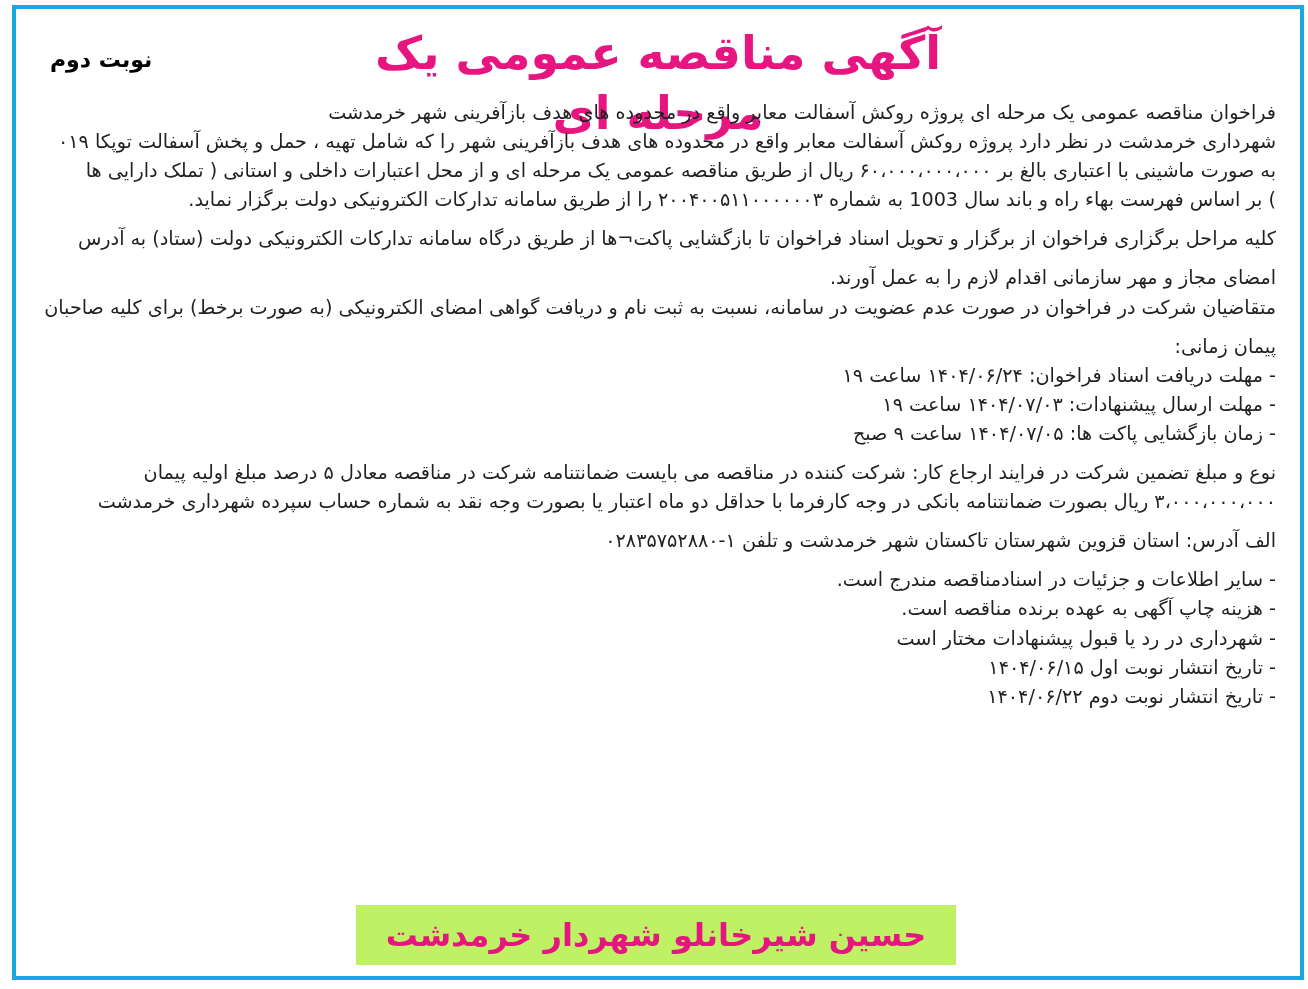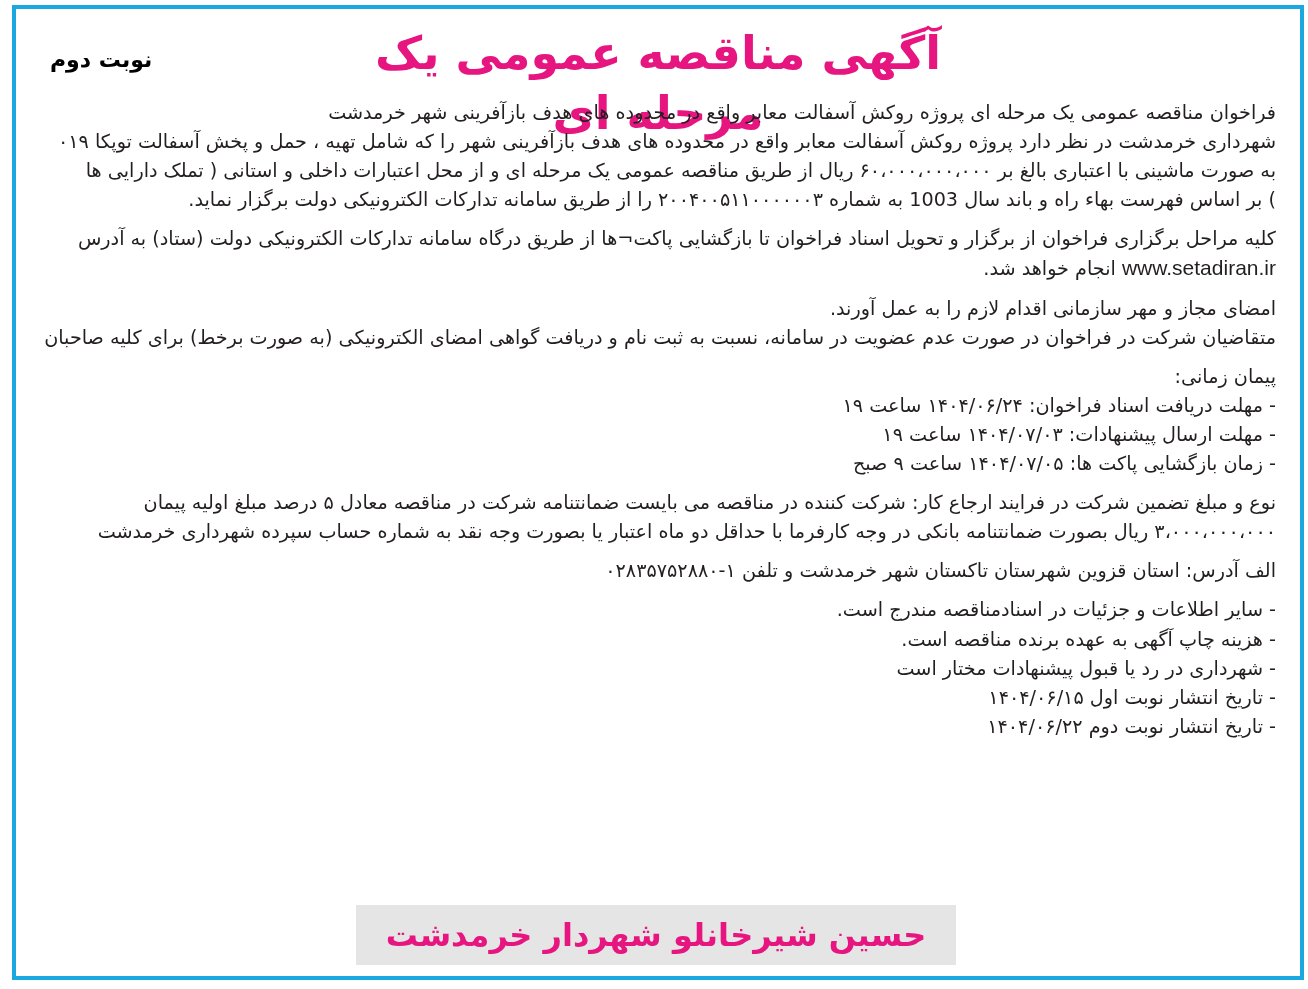--- a/index.html
+++ b/index.html
@@ -76,21 +76,21 @@
       font-size: 21px;
       direction: ltr;
       unicode-bidi: embed;
     }
     .footer-box {
       position: absolute;
       left: 356px;
       top: 905px;
       width: 600px;
       height: 60px;
-      background: #e5e5e5;
+      background: #bef264;
       display: flex;
       align-items: center;
       justify-content: center;
     }
     .signature {
       font-size: 32px;
       font-weight: bold;
       color: #e6157f;
       direction: rtl;
       letter-spacing: -1px;
@@ -109,24 +109,20 @@
 <div class="content">
   <div class="para">
     <span class="line">فراخوان مناقصه عمومی یک مرحله ای پروژه روکش آسفالت معابر واقع در محدوده های هدف بازآفرینی شهر خرمدشت</span>
     <span class="line">شهرداری خرمدشت در نظر دارد پروژه روکش آسفالت معابر واقع در محدوده های هدف بازآفرینی شهر را که شامل تهیه ، حمل و پخش آسفالت توپکا ۰۱۹</span>
     <span class="line">به صورت ماشینی با اعتباری بالغ بر ۶۰،۰۰۰،۰۰۰،۰۰۰ ریال از طریق مناقصه عمومی یک مرحله ای و از محل اعتبارات داخلی و استانی ( تملک دارایی ها</span>
     <span class="line">) بر اساس فهرست بهاء راه و باند سال 1003 به شماره ۲۰۰۴۰۰۵۱۱۰۰۰۰۰۰۳ را از طریق سامانه تدارکات الکترونیکی دولت برگزار نماید.</span>
   </div>
 
   <div class="para">
     <span class="line">کلیه مراحل برگزاری فراخوان از برگزار و تحویل اسناد فراخوان تا بازگشایی پاکت¬ها از طریق درگاه سامانه تدارکات الکترونیکی دولت (ستاد) به آدرس</span>
-    <span class="line">
-      <span class="url">www.setadiran.ir</span>
-      <span>انجام خواهد شد.</span>
-    </span>
   </div>
 
   <div class="para">
     <span class="line">امضای مجاز و مهر سازمانی اقدام لازم را به عمل آورند.</span>
     <span class="line">متقاضیان شرکت در فراخوان در صورت عدم عضویت در سامانه، نسبت به ثبت نام و دریافت گواهی امضای الکترونیکی (به صورت برخط) برای کلیه صاحبان</span>
   </div>
 
   <div class="para">
     <span class="line">پیمان زمانی:</span>
     <span class="line">- مهلت دریافت اسناد فراخوان: ۱۴۰۴/۰۶/۲۴ ساعت ۱۹</span>

